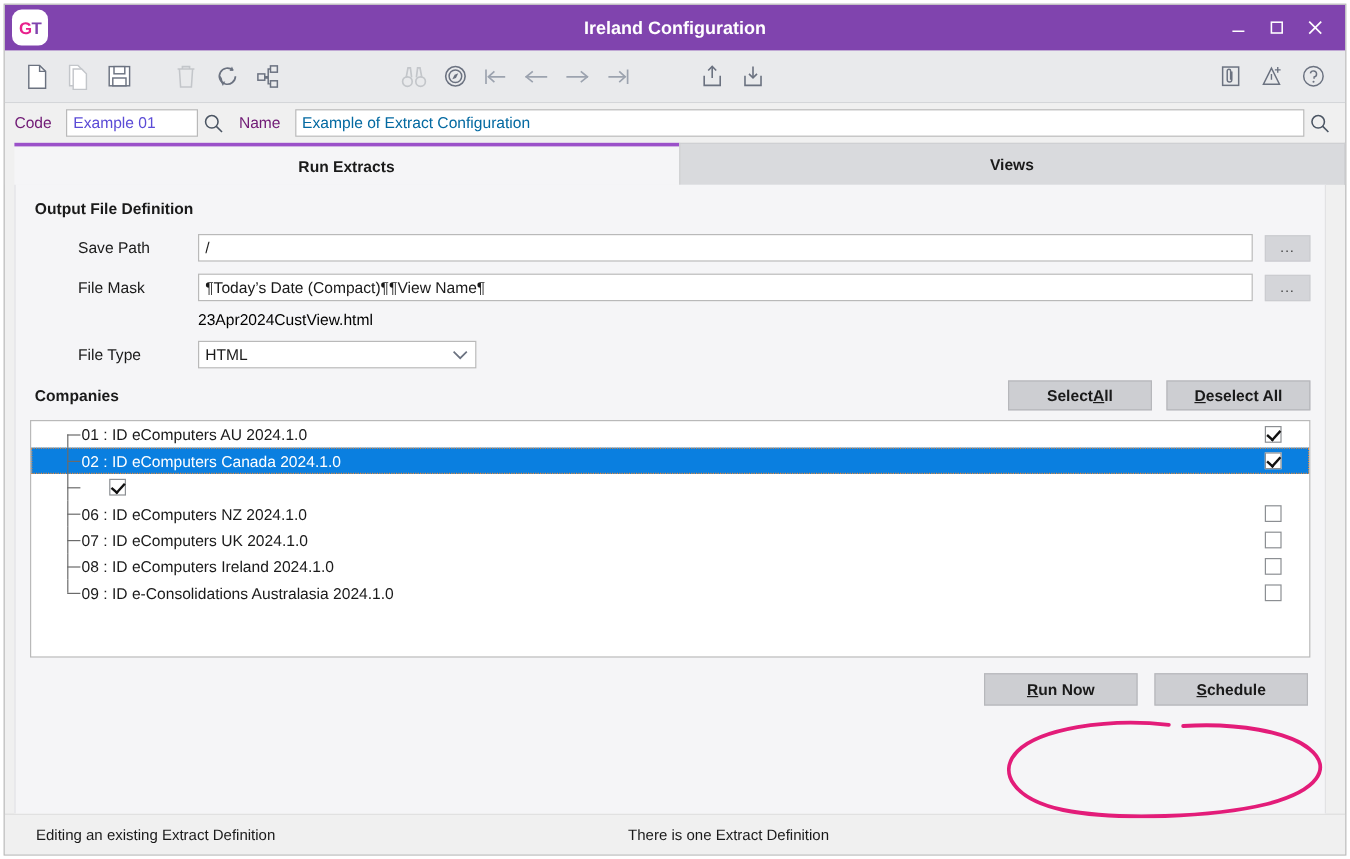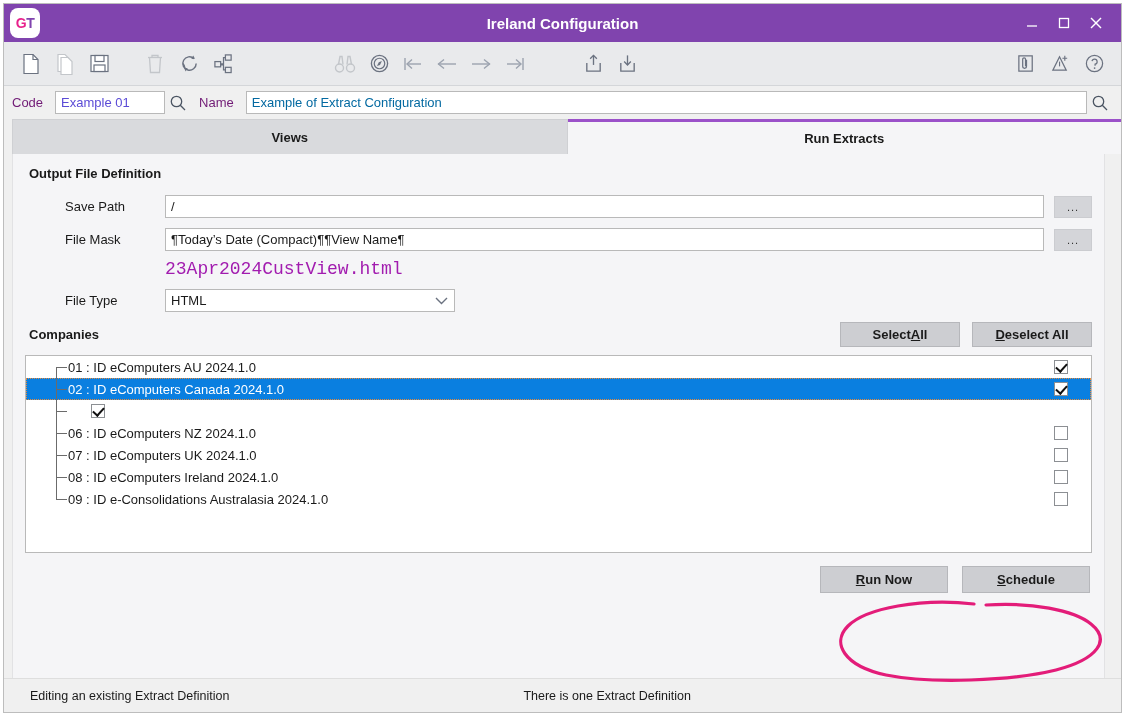--- a/index.html
+++ b/index.html
@@ -217,28 +217,27 @@
     align-items: center;
     justify-content: center;
     font-size: 11px;
     color: #333;
     letter-spacing: 1px;
     cursor: default;
     flex: none;
   }
   .preview-row {
     padding-left: 140px;
-    font-size: 18px;
+    font-size: 13px;
     margin: -2px 0 10px 0;
-    color: #a21caf;
-    font-family: Liberation Mono, monospace;
+    color: #000000;
   }
   .select-wrap {
     position: relative;
-    width: 290px;
+    width: 232px;
   }
   .sel-input {
     width: 100%;
     height: 23px;
     border: 1px solid #b9b9b9;
     background: #ffffff;
     font-family: "Liberation Sans", sans-serif;
     font-size: 13px;
     padding: 0 24px 0 5px;
     color: #1a1a1a;
@@ -567,25 +566,25 @@
     <input class="name-input" value="Example of Extract Configuration" style="">
     <div class="mag">
       <svg class="ic" width="18" height="18" viewBox="0 0 18 18">
           <circle cx="7.5" cy="7.5" r="5.2" fill="none" stroke="#4b5563" stroke-width="1.3"></circle>
           <line x1="11.3" y1="11.3" x2="16" y2="16" stroke="#4b5563" stroke-width="1.3"></line>
         </svg>
     </div>
   </div>
 
   <div class="tabs">
+    <div class="tab active">
+      <span>Run Extracts</span>
+    </div>
     <div class="tab inactive">
       <span>Views</span>
-    </div>
-    <div class="tab active">
-      <span>Run Extracts</span>
     </div>
   </div>
 
   <div class="content">
 
     <div class="section-title">Output File Definition</div>
 
     <div class="field-row">
       <span class="field-label">Save Path</span>
       <input class="text-input" value="/" style="">

